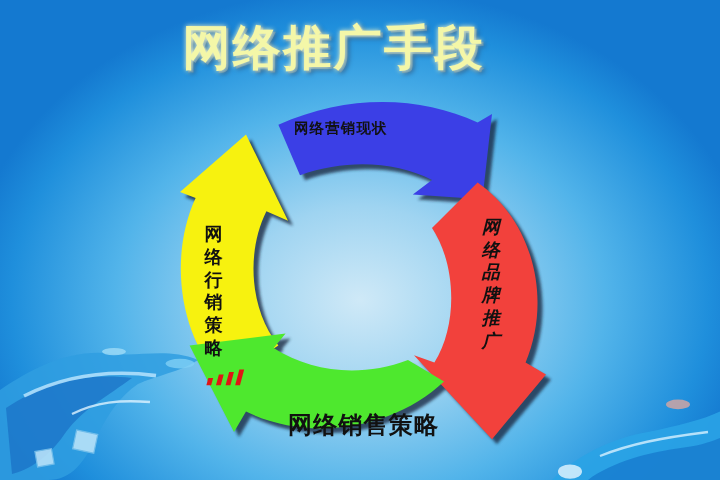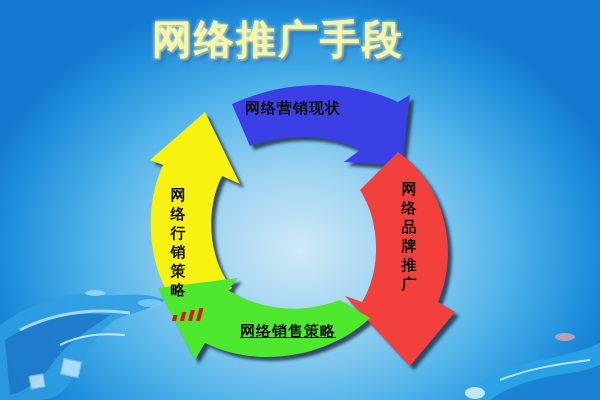--- a/index.html
+++ b/index.html
@@ -65,16 +65,16 @@
   <path d="M370,318 C330,356 260,370 205,343 L195,360 L158,288 L238,278 L228,290 C260,310 300,315 340,300 Z" fill="#4ee82e"></path>
 
   <g fill="#e01515">
     <rect x="258" y="315" width="4" height="6" transform="skewX(-15)"></rect>
     <rect x="266" y="312" width="4" height="9" transform="skewX(-15)"></rect>
     <rect x="274" y="310" width="4" height="11" transform="skewX(-15)"></rect>
     <rect x="282" y="308" width="4" height="13" transform="skewX(-15)"></rect>
   </g>
 </svg>
 
-<div class="label" style="left:245px;top:99px;font-size:15px;letter-spacing:1px;">网络营销现状</div>
-<div class="label v" style="left:401px;top:180px;">网络品牌推广</div>
-<div class="label" style="left:240px;top:322px;font-size:15px;letter-spacing:1px;text-decoration:underline;">网络销售策略</div>
+<div class="label" style="left:245px;top:99px;font-size:12px;letter-spacing:1px;">网络营销现状</div>
+<div class="label v" style="left:401px;top:180px;font-style:italic;">网络品牌推广</div>
+<div class="label" style="left:240px;top:341px;font-size:20px;letter-spacing:1px;">网络销售策略</div>
 <div class="label v" style="left:170px;top:173px;margin-top:13px;">网络行销策略</div>
 
 </body></html>

